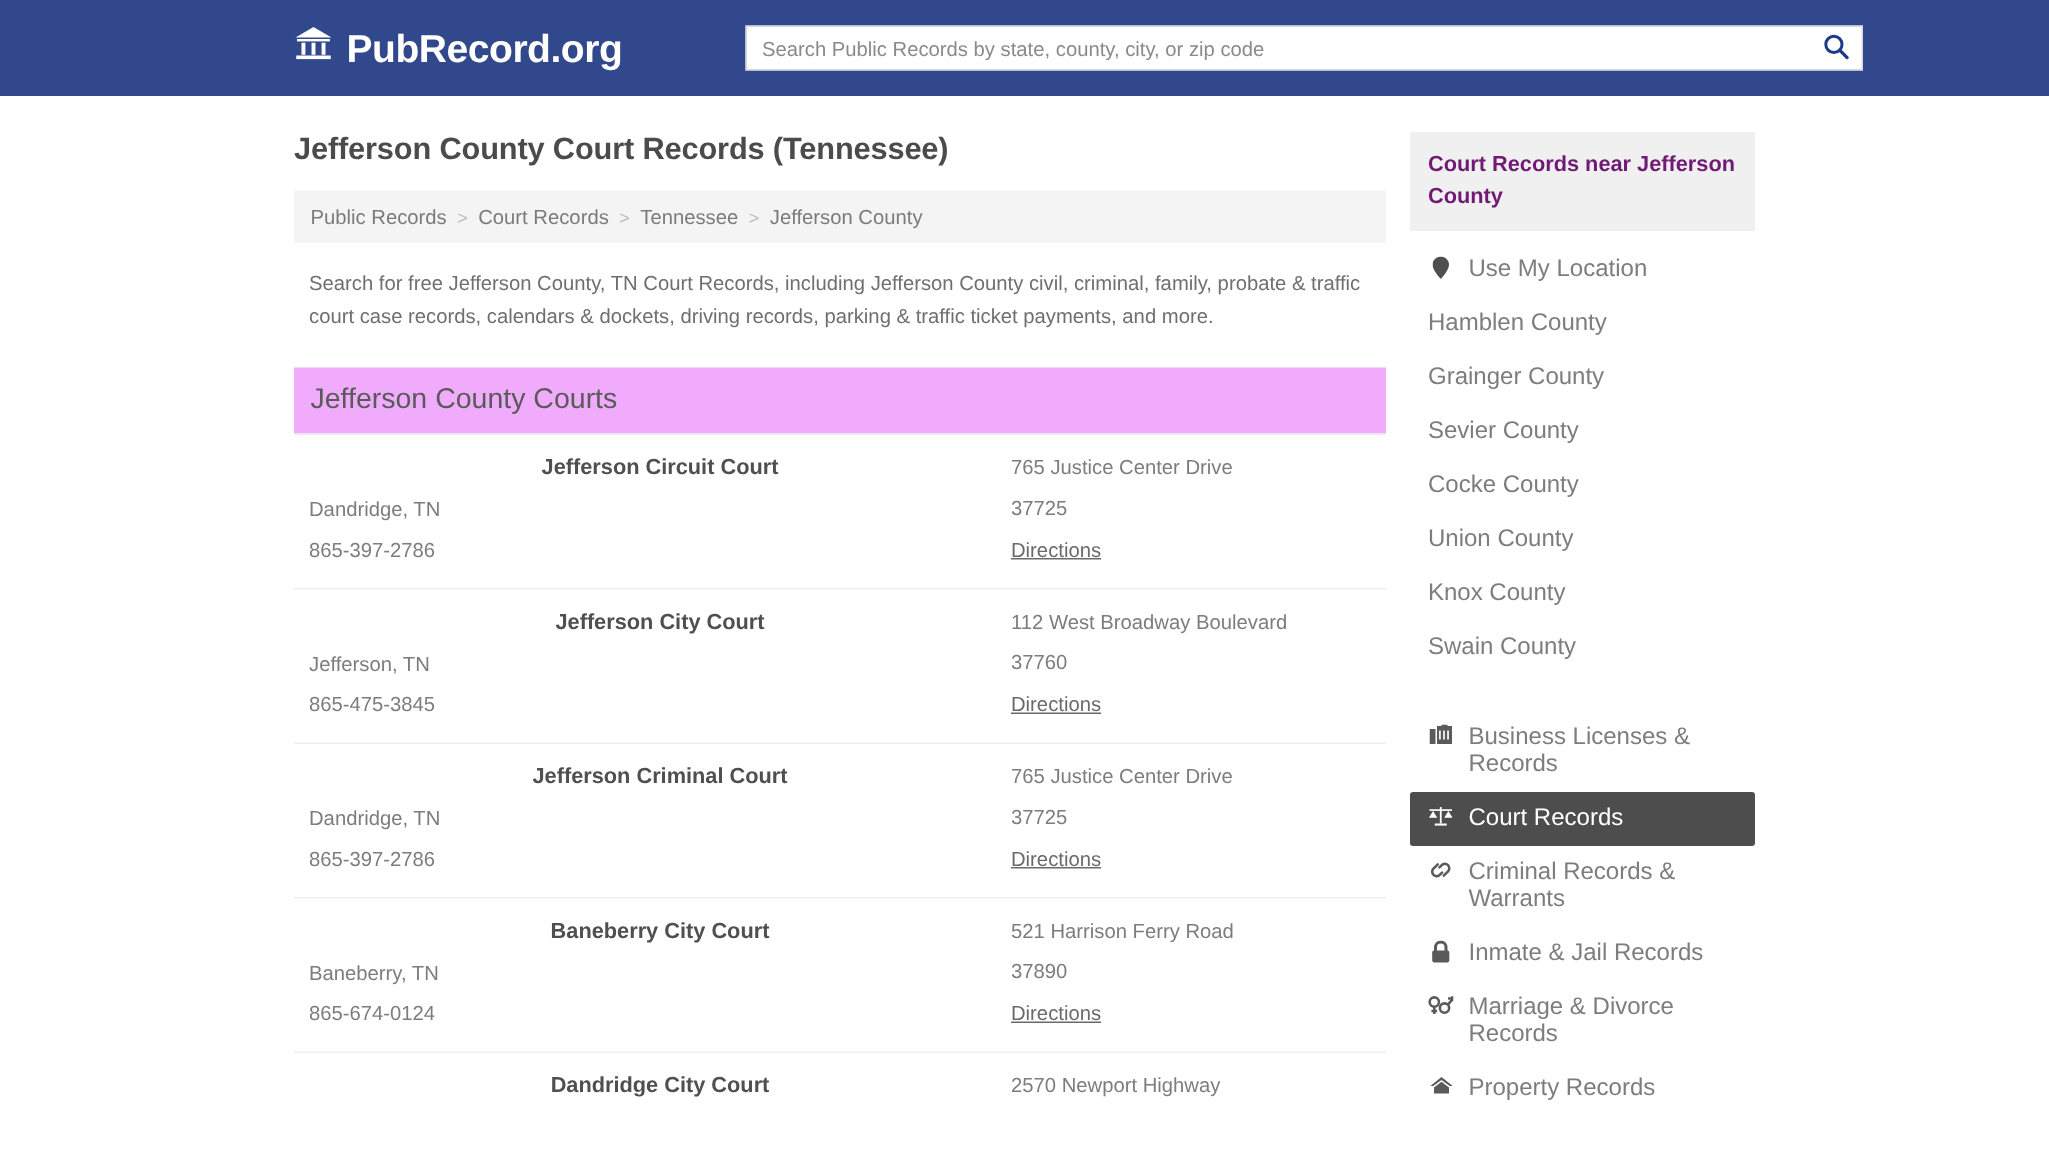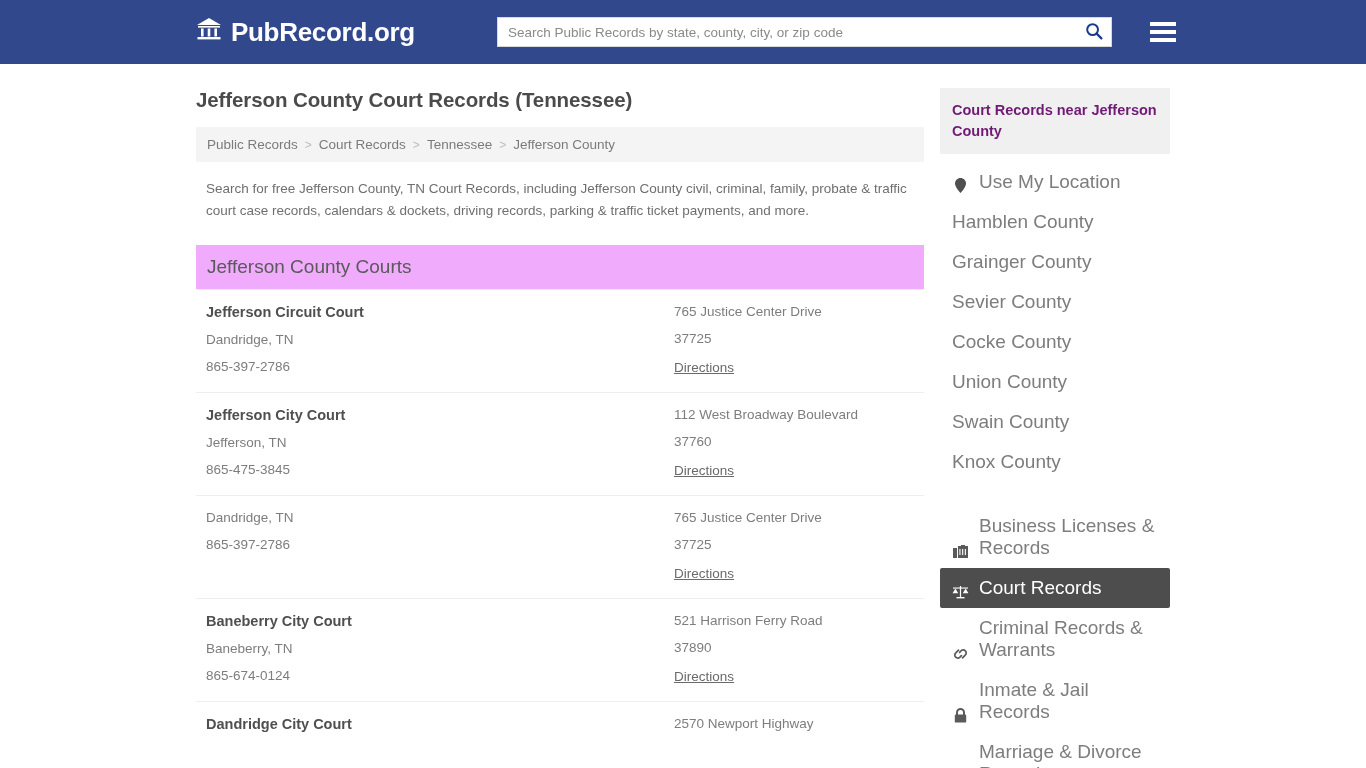--- a/index.html
+++ b/index.html
@@ -29,21 +29,21 @@
     font-weight: bold;
     letter-spacing: -0.3px;
     white-space: nowrap;
   }
   .brand-icon { display: block; }
 
   .search-wrap {
     position: absolute;
     left: 497px;
     top: 17px;
-    width: 615px;
+    width: 745px;
     height: 30px;
     background: #ffffff;
     border: 1px solid #d8d8d8;
     display: flex;
     align-items: flex-start;
   }
   .search-input {
     flex: 1;
     height: 100%;
     border: none;
@@ -155,20 +155,21 @@
     border-top: 1px solid #eeeeee;
   }
   .court-row:first-of-type { border-top: none; }
   .court-left { width: 468px; flex: 0 0 468px; }
   .court-right { flex: 1; }
   .court-name {
     font-size: 14.5px;
     font-weight: bold;
     color: #4f4f4f;
     margin-bottom: 12px;
+    text-align: center;
   }
   .court-city, .court-phone {
     font-size: 13.5px;
     color: #7d7d7d;
     margin-bottom: 12px;
   }
   .court-phone { margin-bottom: 0; }
   .court-addr, .court-zip {
     font-size: 13.5px;
     color: #7d7d7d;
@@ -187,24 +188,24 @@
     background: #f0f0f0;
     padding: 12px 12px;
     font-size: 14.5px;
     font-weight: bold;
     color: #701a75;
     line-height: 1.45;
   }
   .side-list { padding-top: 8px; }
   .side-item {
     display: flex;
-    align-items: flex-end;
+    align-items: flex-start;
     gap: 10px;
     padding: 9px 12px;
-    font-size: 19px;
+    font-size: 16px;
     color: #7d7d7d;
     cursor: pointer;
   }
   .side-item.active {
     background: #4d4d4d;
     color: #ffffff;
     border-radius: 2px;
   }
   .side-item .ic {
     width: 17px;
@@ -296,20 +297,21 @@
         </div>
         <div class="court-right">
           <div class="court-addr">112 West Broadway Boulevard</div>
           <div class="court-zip">37760</div>
           <span class="court-directions">Directions</span>
         </div>
       </div>
 
       <div class="court-row">
         <div class="court-left">
+          <div class="court-name">Jefferson Criminal Court</div>
           <div class="court-city">Dandridge, TN</div>
           <div class="court-phone">865-397-2786</div>
         </div>
         <div class="court-right">
           <div class="court-addr">765 Justice Center Drive</div>
           <div class="court-zip">37725</div>
           <span class="court-directions">Directions</span>
         </div>
       </div>
 
@@ -363,24 +365,24 @@
           <div class="side-item plain">
             <span>Sevier County</span>
           </div>
           <div class="side-item plain">
             <span>Cocke County</span>
           </div>
           <div class="side-item plain">
             <span>Union County</span>
           </div>
           <div class="side-item plain">
+            <span>Knox County</span>
+          </div>
+          <div class="side-item plain">
             <span>Swain County</span>
-          </div>
-          <div class="side-item plain">
-            <span>Knox County</span>
           </div>
 
         </div>
       </div>
 
       <div class="side-card">
         <div class="side-list">
 
           <div class="side-item">
             <span class="ic">

